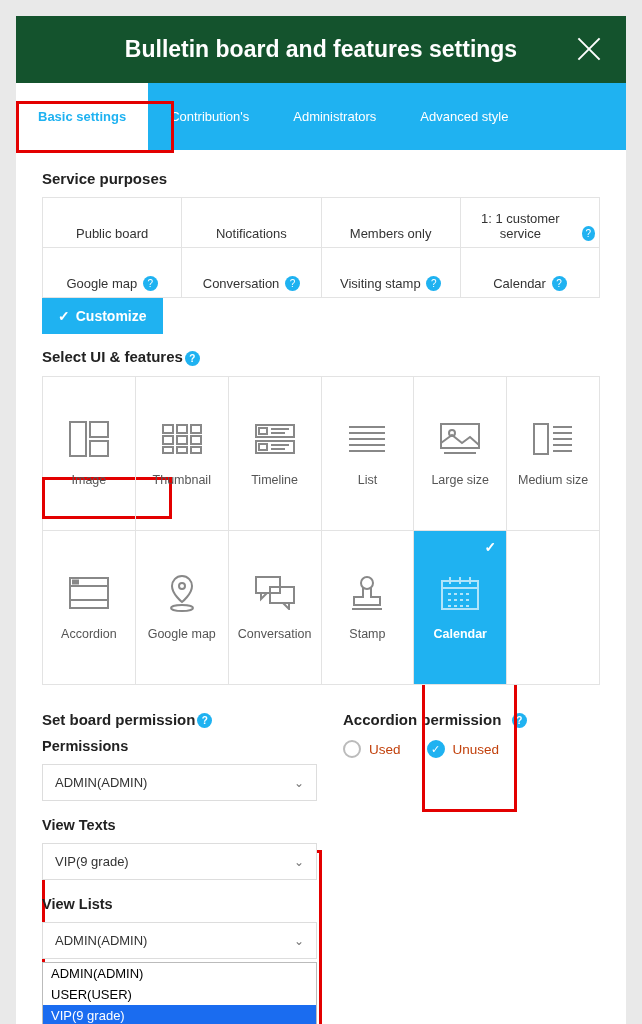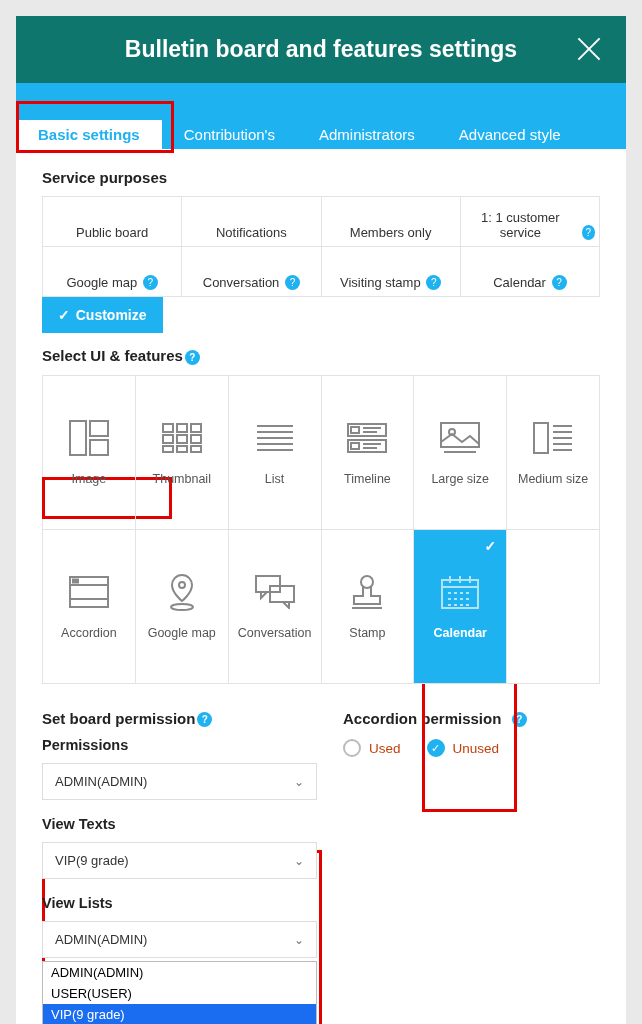--- a/index.html
+++ b/index.html
@@ -1,28 +1,28 @@
 <!DOCTYPE html>
 <html><head>
 <meta charset="utf-8">
 <style>
   * { box-sizing: border-box; margin: 0; padding: 0; font-family: Arial, Helvetica, sans-serif; }
   body { background: #e9e9e9; padding: 16px; }
   .modal { background: #fff; width: 610px; margin: 0 auto; position: relative; }
-  .header { background: #0f766e; color: #fff; padding: 20px 30px; position: relative; text-align: center; }
+  .header { background: #14532d; color: #fff; padding: 20px 30px; position: relative; text-align: center; }
   .header h1 { font-size: 23px; font-weight: bold; }
   .close-btn { position: absolute; right: 22px; top: 18px; width: 30px; height: 30px; cursor: pointer; }
   .close-btn::before, .close-btn::after {
     content: ""; position: absolute; left: 14px; top: 0; width: 2px; height: 30px; background: #fff;
   }
   .close-btn::before { transform: rotate(45deg); }
   .close-btn::after { transform: rotate(-45deg); }
 
   .tabs { display: flex; background: #1fb2f1; }
-  .tab { flex: 0 0 auto; padding: 6px 22px; background: #1fb2f1; color: #fff; font-size: 15px; cursor: pointer; margin-top: 37px; }
+  .tab { flex: 0 0 auto; padding: 26px 22px; background: #1fb2f1; color: #fff; font-size: 13px; cursor: pointer; }
   .tab.active { background: #fff; color: #1fb2f1; font-weight: bold; }
 
   .content { padding: 12px 26px 26px 26px; }
 
   .section-label { font-size: 15px; font-weight: bold; color: #222; margin: 8px 0 10px; }
   .help { display: inline-flex; width: 15px; height: 15px; border-radius: 50%; background: #1fb2f1; color:#fff; font-size:10px; align-items:center; justify-content:center; margin-left:2px; vertical-align: middle;}
 
   .purposes-grid { display: grid; grid-template-columns: repeat(4, 1fr); border-left:1px solid #e3e3e3; border-top:1px solid #e3e3e3; }
   .purpose-cell {
     border-right:1px solid #e3e3e3; border-bottom:1px solid #e3e3e3;
@@ -144,44 +144,44 @@
               <rect x="29" y="12" width="10" height="8"></rect>
               <rect x="1" y="23" width="10" height="6"></rect>
               <rect x="15" y="23" width="10" height="6"></rect>
               <rect x="29" y="23" width="10" height="6"></rect>
             </svg>
         </span>
         <span class="ui-label">Thumbnail</span>
       </div>
       <div class="ui-cell">
         <span class="icon-wrap">
-          <svg width="36" height="28" viewBox="0 0 36 28" stroke="currentColor" fill="none" stroke-width="2">
-              <line x1="0" y1="2" x2="36" y2="2"></line>
-              <line x1="0" y1="8" x2="36" y2="8"></line>
-              <line x1="0" y1="14" x2="36" y2="14"></line>
-              <line x1="0" y1="20" x2="36" y2="20"></line>
-              <line x1="0" y1="26" x2="36" y2="26"></line>
-            </svg>
-        </span>
-        <span class="ui-label">List</span>
-      </div>
-      <div class="ui-cell">
-        <span class="icon-wrap">
           <svg width="40" height="30" viewBox="0 0 40 30" stroke="currentColor" fill="none" stroke-width="2">
               <rect x="1" y="1" width="38" height="12"></rect>
               <rect x="4" y="4" width="8" height="6"></rect>
               <line x1="16" y1="5" x2="34" y2="5"></line>
               <line x1="16" y1="9" x2="30" y2="9"></line>
               <rect x="1" y="17" width="38" height="12"></rect>
               <rect x="4" y="20" width="8" height="6"></rect>
               <line x1="16" y1="21" x2="34" y2="21"></line>
               <line x1="16" y1="25" x2="30" y2="25"></line>
             </svg>
         </span>
         <span class="ui-label">Timeline</span>
+      </div>
+      <div class="ui-cell">
+        <span class="icon-wrap">
+          <svg width="36" height="28" viewBox="0 0 36 28" stroke="currentColor" fill="none" stroke-width="2">
+              <line x1="0" y1="2" x2="36" y2="2"></line>
+              <line x1="0" y1="8" x2="36" y2="8"></line>
+              <line x1="0" y1="14" x2="36" y2="14"></line>
+              <line x1="0" y1="20" x2="36" y2="20"></line>
+              <line x1="0" y1="26" x2="36" y2="26"></line>
+            </svg>
+        </span>
+        <span class="ui-label">List</span>
       </div>
       <div class="ui-cell">
         <span class="icon-wrap">
           <svg width="40" height="32" viewBox="0 0 40 32" stroke="currentColor" fill="none" stroke-width="2">
               <rect x="1" y="1" width="38" height="24"></rect>
               <circle cx="12" cy="10" r="3"></circle>
               <path d="M1 20 L12 12 L22 20 L30 14 L39 22"></path>
               <line x1="4" y1="30" x2="36" y2="30"></line>
             </svg>
         </span>

